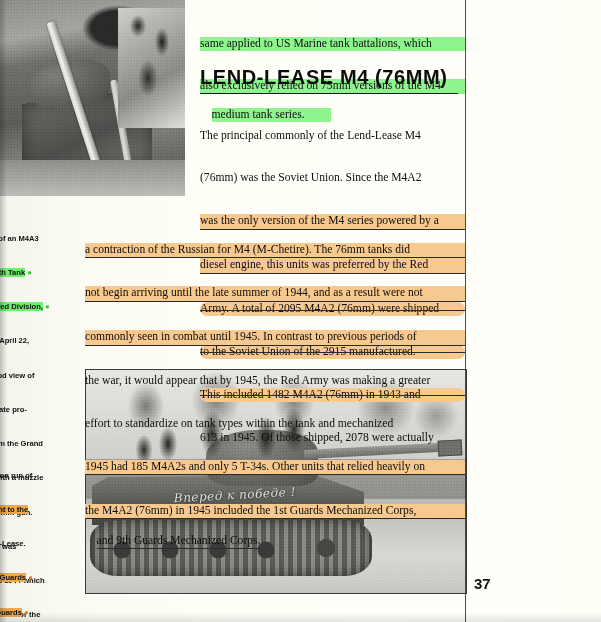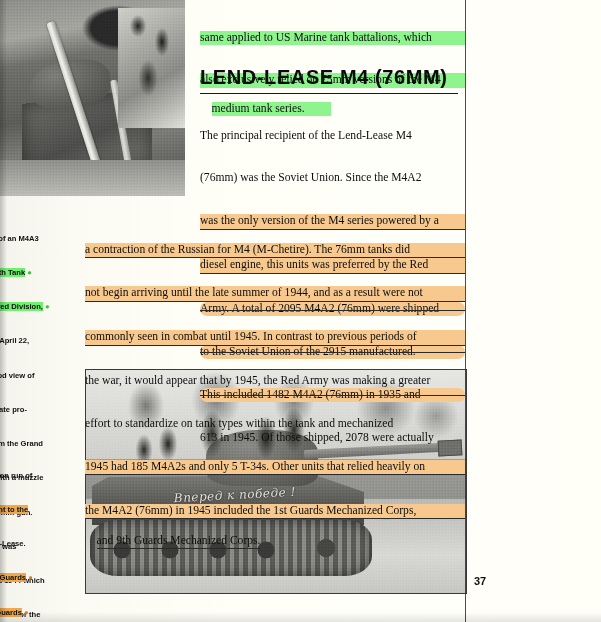--- a/index.html
+++ b/index.html
@@ -205,21 +205,21 @@
     color:#0b0b0b;
   }
   #heading-rule{
     position:absolute;left:200px;top:93px;width:258px;height:1px;background:#1a1a1a;
   }
 
   
   #pageno{
     position:absolute;left:474px;top:575px;
     font-family:"Liberation Sans", sans-serif;
-    font-weight:bold;font-size:11px;color:#111;
+    font-weight:bold;font-size:15px;color:#111;
   }
 
   
   .edge-l{position:absolute;left:0;top:0;width:7px;height:622px;
     background:linear-gradient(90deg,rgba(0,0,0,.22),transparent);}
   .edge-b{position:absolute;left:0;bottom:0;width:601px;height:10px;
     background:linear-gradient(0deg,rgba(0,0,0,.10),transparent);}
 </style>
 </head>
 <body>
@@ -245,37 +245,37 @@
     <div class="turret"></div>
     <div class="gun"></div>
     <div class="muzzle"></div>
     <div class="crew"></div>
     <div class="track"></div>
     <div class="wheels"></div>
     <div class="slogan">Вперед к победе !</div>
     <div class="grain"></div>
   </div>
 
-  <div class="col-narrow body" id="top-para" style="top:2px;">
+  <div class="col-narrow body" id="top-para" style="top:8px;">
     <span class="ln hg">same applied to US Marine tank battalions, which</span>
     <span class="ln hg">also exclusively relied on 75mm versions of the M4</span>
     <span class="ln hg" style="display:inline-block;width:auto;padding-right:26px;">medium tank series.</span>
   </div>
 
   <div id="heading">LEND-LEASE M4 (76MM)</div>
   <div id="heading-rule"></div>
 
   <div class="col-narrow body" id="body-narrow" style="top:100px;">
-    <span class="ln">The principal recipient of the Lend-Lease M4</span>
+    <span class="ln">The principal commonly of the Lend-Lease M4</span>
     <span class="ln">(76mm) was the Soviet Union. Since the M4A2</span>
     <span class="ln ho ul">was the only version of the M4 series powered by a</span>
     <span class="ln ho ul">diesel engine, this units was preferred by the Red</span>
     <span class="ln ho st">Army. A total of 2095 M4A2 (76mm) were shipped</span>
     <span class="ln ho st">to the Soviet Union of the 2915 manufactured.</span>
-    <span class="ln ho st">This included 1482 M4A2 (76mm) in 1935 and</span>
+    <span class="ln ho st">This included 1482 M4A2 (76mm) in 1943 and</span>
     <span class="ln">613 in 1945. Of those shipped, 2078 were actually</span>
   </div>
 
   <div class="col-wide body" id="body-wide" style="top:214px;">
     <span class="ln ho ul">a contraction of the Russian for M4 (M-Chetire). The 76mm tanks did</span>
     <span class="ln ho ul">not begin arriving until the late summer of 1944, and as a result were not</span>
     <span class="ln ho ul">commonly seen in combat until 1945. In contrast to previous periods of</span>
     <span class="ln">the war, it would appear that by 1945, the Red Army was making a greater</span>
     <span class="ln">effort to standardize on tank types within the tank and mechanized</span>
     <span class="ln ho ul">1945 had 185 M4A2s and only 5 T-34s. Other units that relied heavily on</span>

